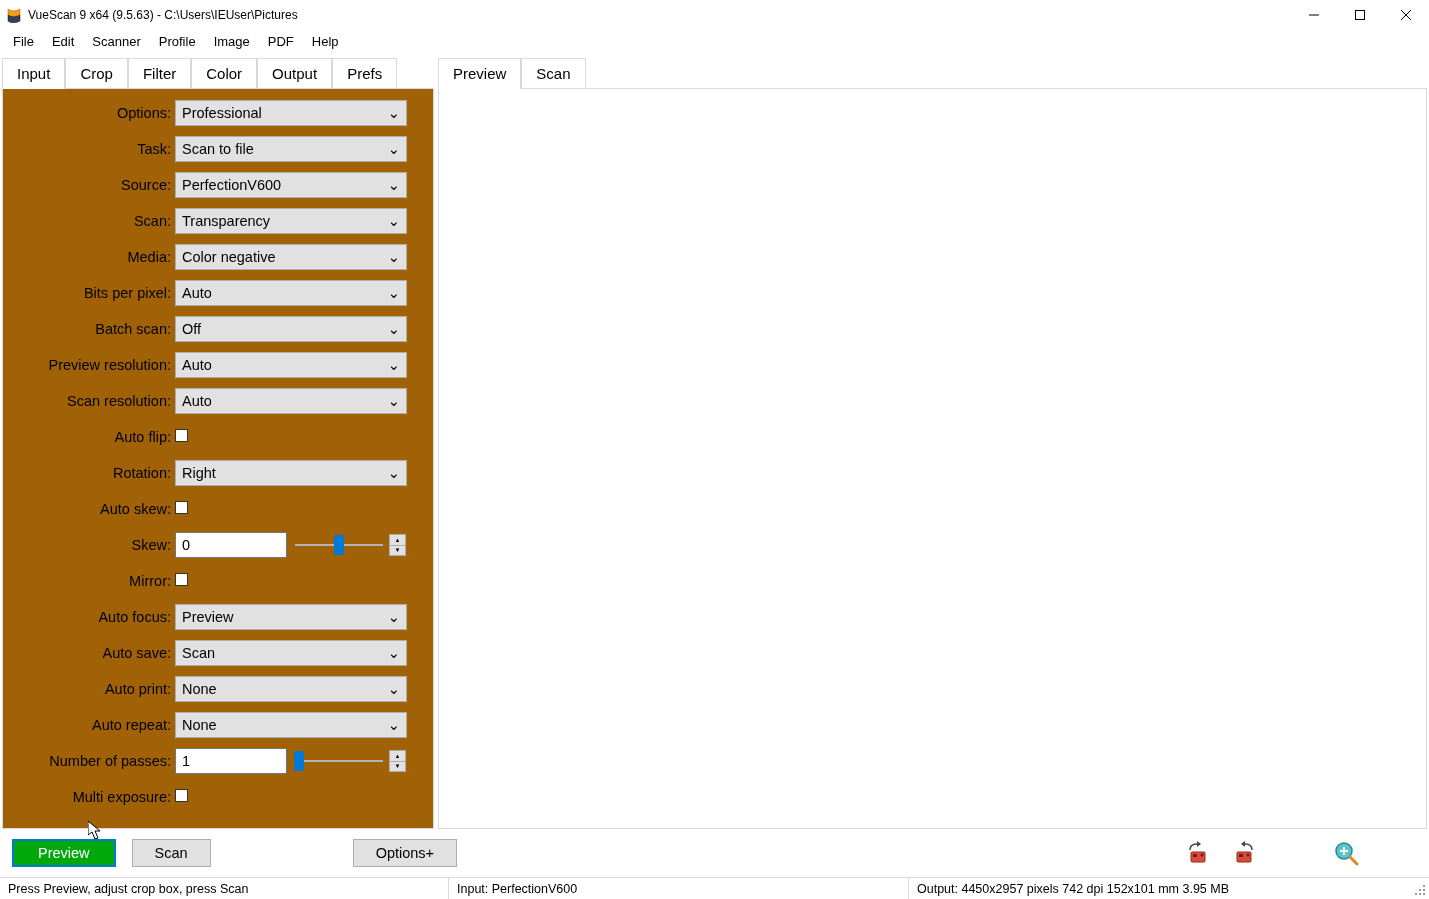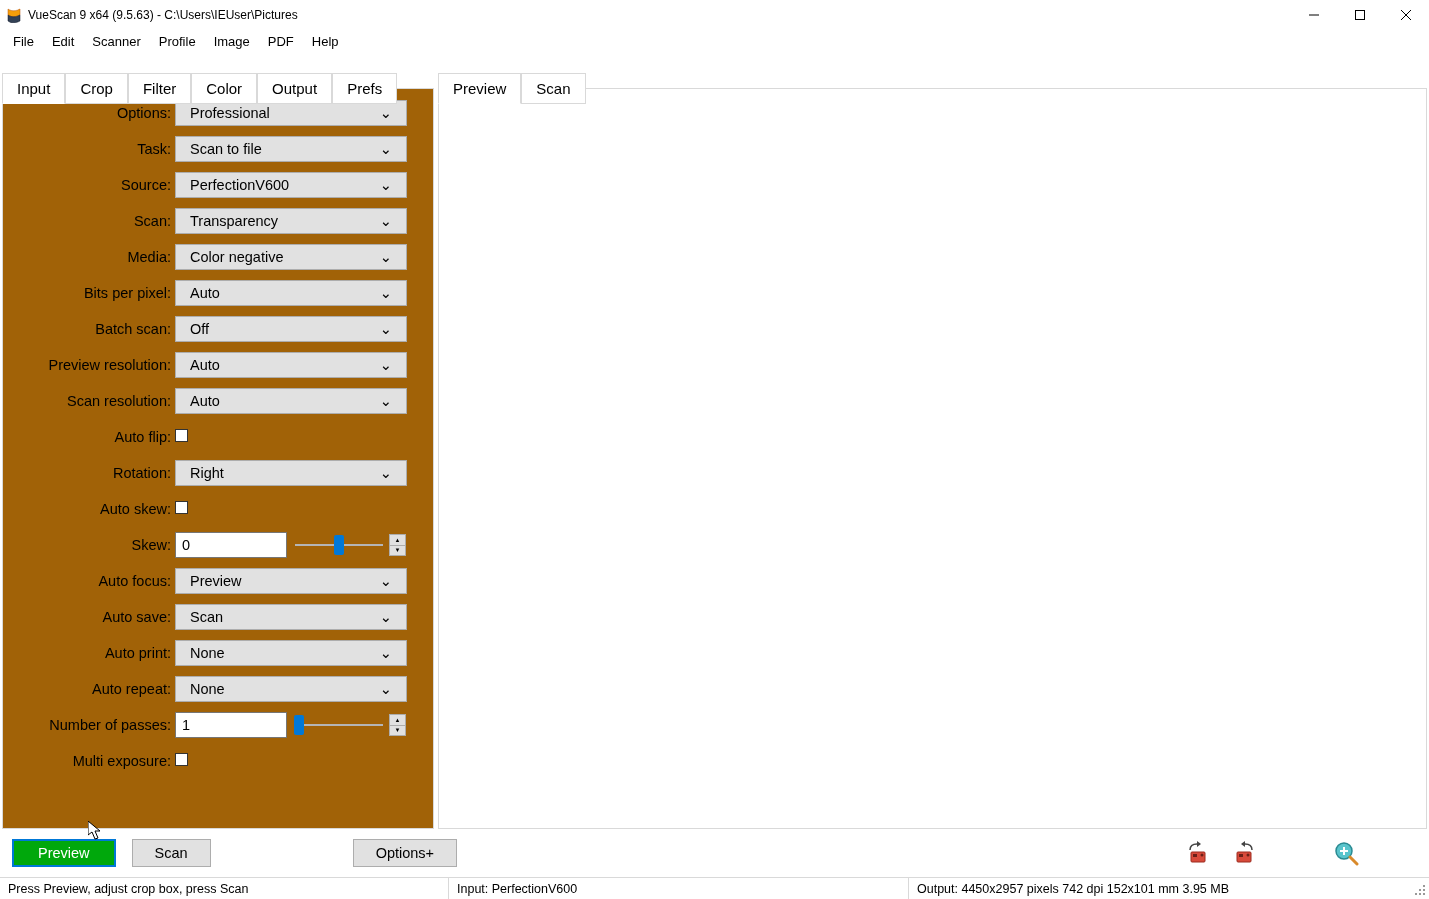--- a/index.html
+++ b/index.html
@@ -16,38 +16,38 @@
   
   .menubar { height: 22px; display: flex; align-items: center; padding: 0 4px; font-size: 13px; }
   .menubar .menu-item { padding: 2px 9px; cursor: default; }
 
   
   .main-area { flex: 1; display: flex; border-top: 1px solid transparent; padding: 4px 2px 0 2px; gap: 4px; min-height: 0; }
 
   
   .tabgroup { display: flex; flex-direction: column; min-height: 0; }
   .tabstrip { display: flex; position: relative; z-index: 2; }
-  .tabstrip .tab { border: 1px solid #d9d9d9; padding: 6px 14px; background: #fff; position: relative; top: 16px; cursor: default; font-size: 15px; }
+  .tabstrip .tab { border: 1px solid #d9d9d9; padding: 6px 14px; background: #fff; position: relative; top: 1px; cursor: default; font-size: 15px; }
   .tabstrip .tab.active { background: #fff; border-bottom: 1px solid #fff; }
   .tabstrip .tab:not(.active) { background: #fff; }
   .tabbody { border: 1px solid #d9d9d9; flex: 1; background: #a16207; }
 
   .left-panel { width: 432px; display: flex; flex-direction: column; }
   .left-panel .tabbody { display: flex; }
   .form-scroll { flex: 1; overflow-y: scroll; padding: 6px 6px 6px 0; }
   .form-scroll::-webkit-scrollbar { width: 17px; }
   .form-scroll::-webkit-scrollbar-track { background: #f0f0f0; }
   .form-scroll::-webkit-scrollbar-thumb { background: #cdcdcd; border: 1px solid #f0f0f0; }
   .form-scroll::-webkit-scrollbar-button { background: #f0f0f0; height: 17px; display: block; }
 
   .form-row { display: flex; align-items: center; height: 36px; }
   .form-row .form-label { width: 172px; text-align: right; padding-right: 4px; font-size: 14.5px; }
   .form-row .form-control { flex: 1; }
 
-  .dropdown { width: 232px; height: 26px; border: 1px solid #adadad; background: #e1e1e1; display: flex; align-items: center; padding: 0 14px; position: relative; font-size: 14.5px; }
+  .dropdown { width: 232px; height: 26px; border: 1px solid #adadad; background: #e1e1e1; display: flex; align-items: center; padding: 0 6px; position: relative; font-size: 14.5px; }
   .dropdown .caret { margin-left: auto; }
 
   .textinput { width: 112px; height: 26px; border: 1px solid #767676; padding: 0 6px; background: #fff; font-size: 14.5px; display: flex; align-items: center; }
   .checkbox-box { width: 13px; height: 13px; border: 1px solid #333; background: #fff; display: inline-block; }
 
   .slider-wrap { display: inline-flex; align-items: center; gap: 8px; margin-left: 8px; }
   .slider-track { width: 88px; height: 2px; background: #b5b5b5; position: relative; }
   .slider-thumb { width: 10px; height: 20px; background: #0078d7; position: absolute; top: -9px; transform: translateX(-50%); border-radius: 2px; }
   .spinner { width: 17px; height: 22px; border: 1px solid #adadad; display: flex; flex-direction: column; background: #e1e1e1; margin-left: 6px; }
   .spinner div { flex: 1; display: flex; align-items: center; justify-content: center; font-size: 6px; border-bottom: 1px solid #adadad; }
@@ -251,20 +251,24 @@
                     <div class="slider-thumb" style="left:50%"></div>
                   </div>
               </div>
               <div class="spinner">
                   <div>▲</div>
                   <div>▼</div>
                 </div>
             </div>
           </div>
 
+          <div class="form-row">
+            <div class="form-label">Mirror:</div>
+            <div class="form-control"><span class="checkbox-box"></span></div>
+          </div>
 
           <div class="form-row">
             <div class="form-label">Auto focus:</div>
             <div class="form-control">
                 <div class="dropdown">
                   <span>Preview</span>
                   <span class="caret">⌄</span>
                 </div>
               </div>
           </div>

